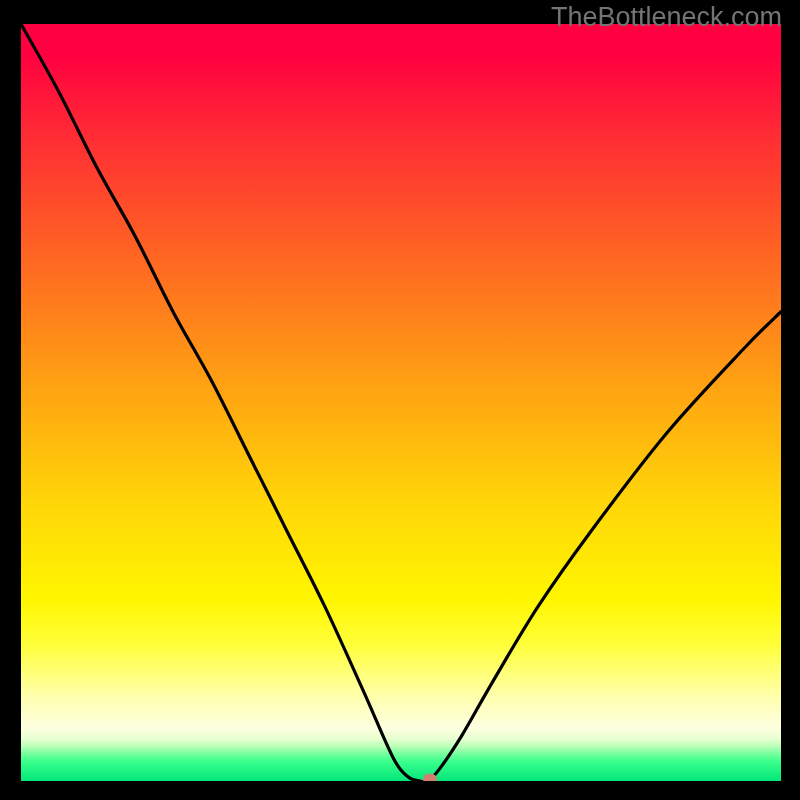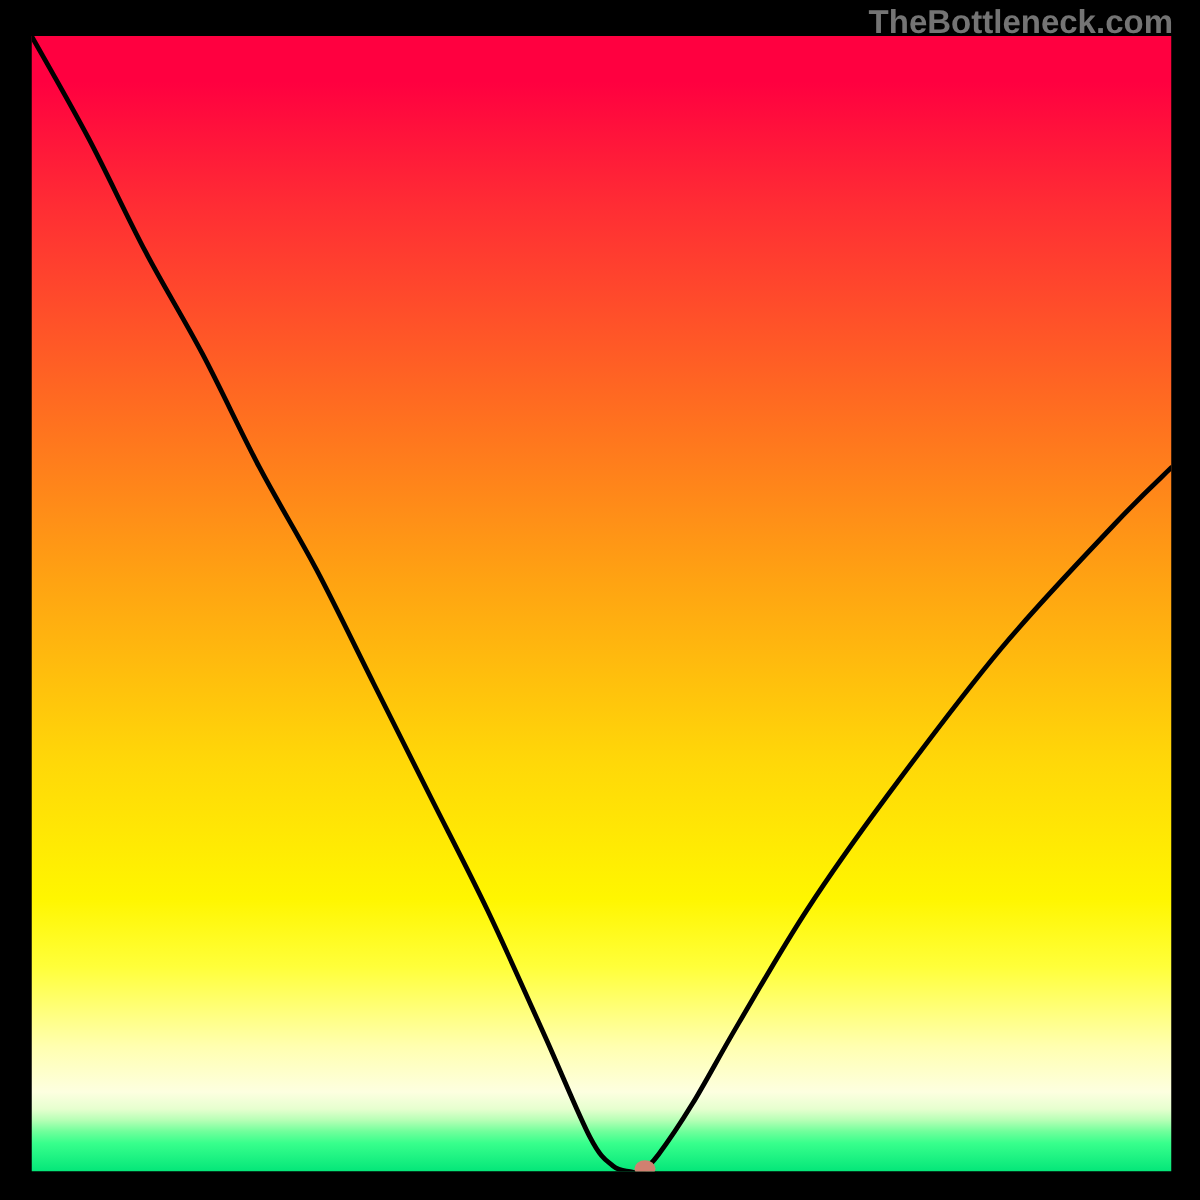--- a/index.html
+++ b/index.html
@@ -15,22 +15,22 @@
     position: relative;
     width: 800px;
     height: 800px;
     background: #000;
   }
   .watermark {
     position: absolute;
     top: 2px;
     right: 18px;
     color: #747474;
-    font-size: 22px;
-    font-weight: 700;
+    font-size: 27px;
+    font-weight: 400;
     letter-spacing: 0px;
     z-index: 5;
   }
   .plot-area {
     position: absolute;
     left: 21px;
     top: 24px;
     width: 760px;
     height: 757px;
     overflow: hidden;

